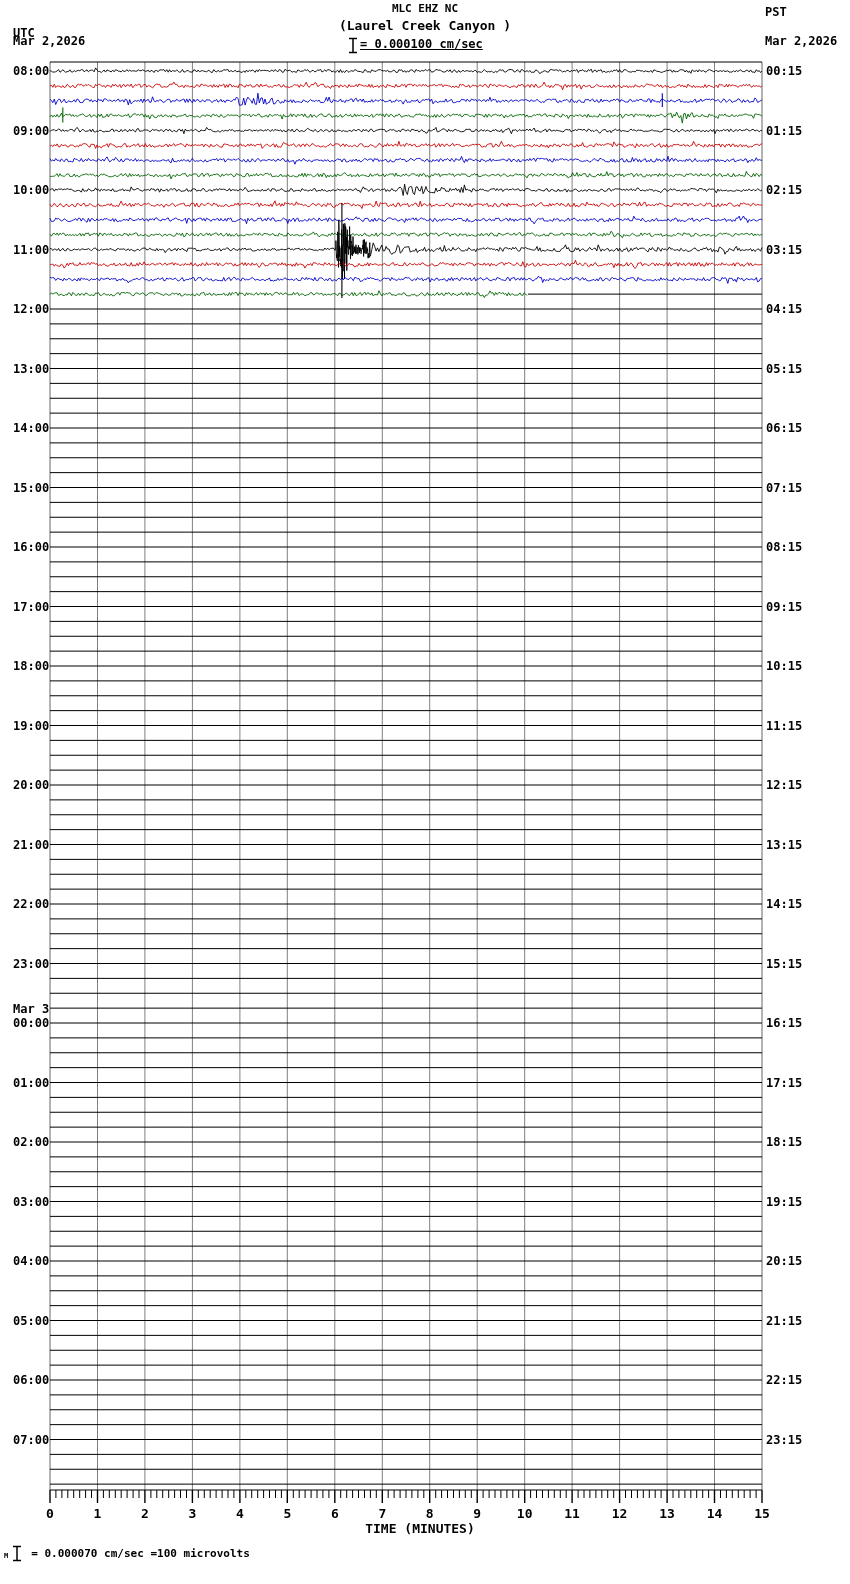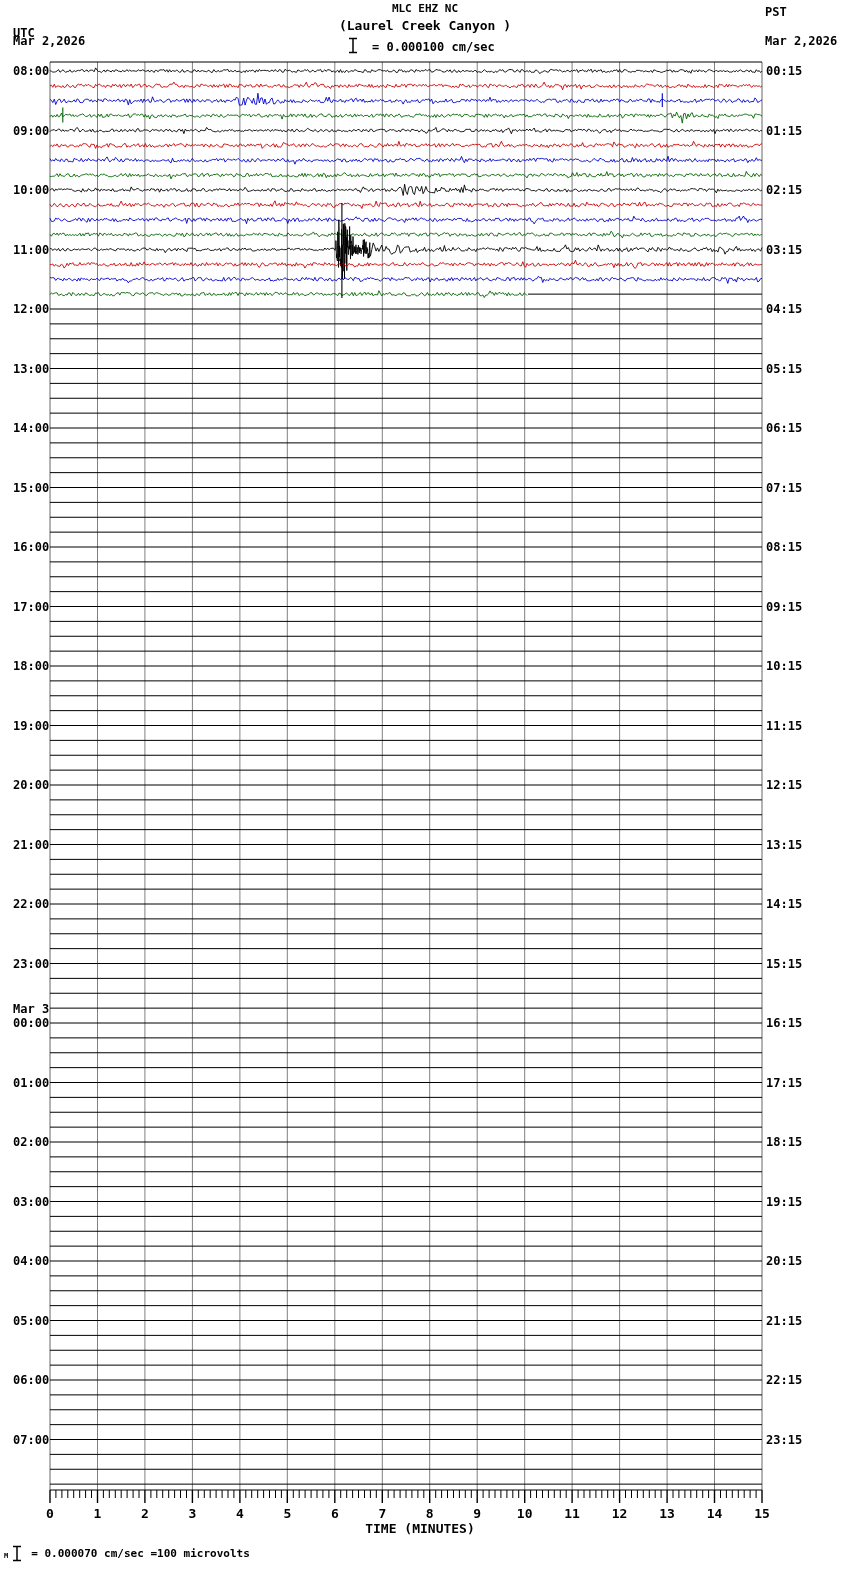--- a/index.html
+++ b/index.html
@@ -5,21 +5,21 @@
   html,body{margin:0;padding:0;background:#ffffff;}
   .page{position:relative;width:850px;height:1584px;background:#ffffff;overflow:hidden;
         font-family:"DejaVu Sans Mono","Liberation Mono",monospace;font-weight:bold;color:#000;}
   .abs{position:absolute;white-space:pre;}
   .title{top:2px;left:0;width:850px;text-align:center;font-size:11px;}
   .subtitle{top:18px;left:0;width:850px;text-align:center;font-size:13px;}
   .tz-left{top:26px;left:13px;font-size:12px;}
   .date-left{top:34px;left:13px;font-size:12px;}
   .tz-right{top:5px;left:765px;font-size:12px;}
   .date-right{top:34px;left:765px;font-size:12px;}
-  .scale-line{top:37px;left:348px;display:flex;align-items:flex-end;gap:14px;font-size:12px;}
+  .scale-line{top:37px;left:348px;display:flex;align-items:flex-start;gap:2px;font-size:12px;text-decoration:underline;}
   .footer{top:1545px;left:4px;display:flex;align-items:center;font-size:11px;}
   .footer .tiny{font-size:7px;align-self:flex-end;padding-bottom:2px;}
   .footer .t1{margin-left:9px;}
   .footer .t2{}
   svg text{font-family:"DejaVu Sans Mono","Liberation Mono",monospace;font-weight:bold;}
 </style>
 </head>
 <body>
 
 <div class="page">

